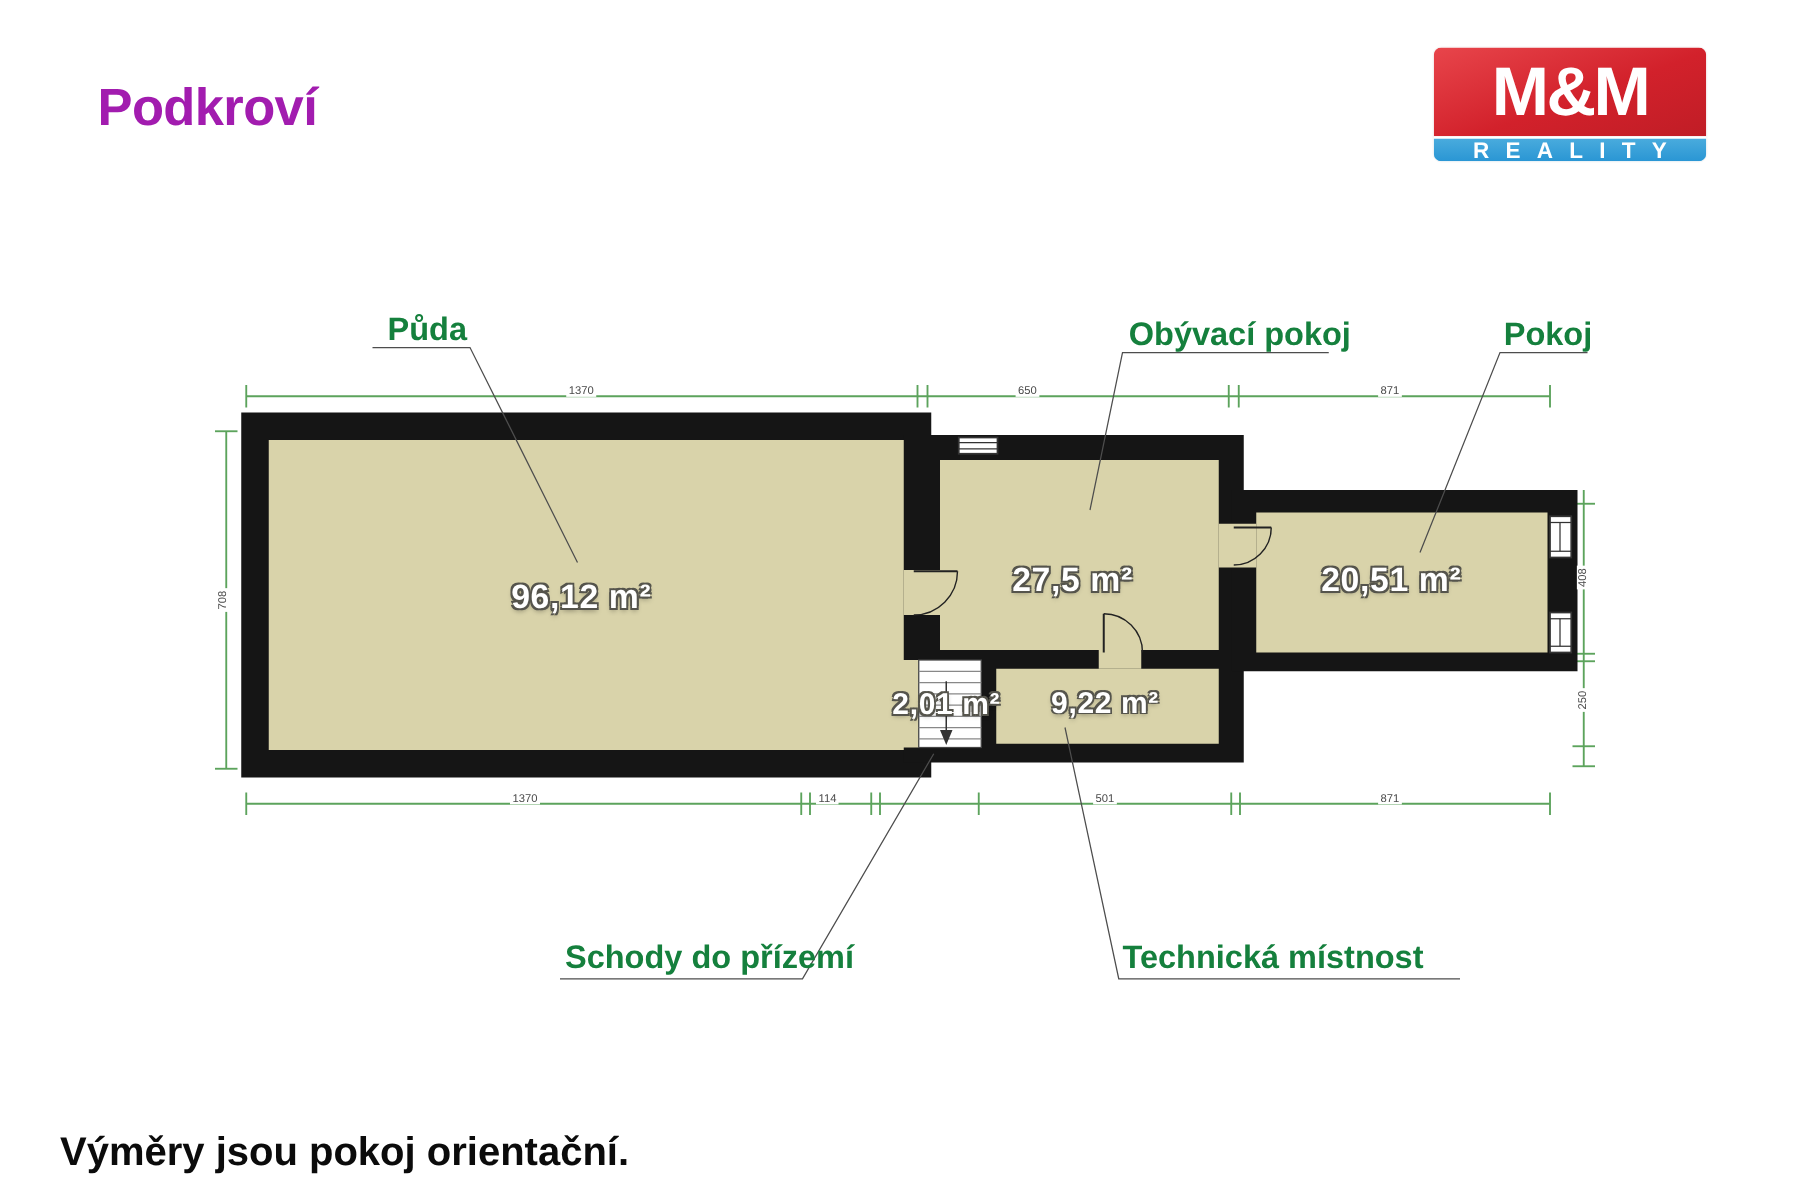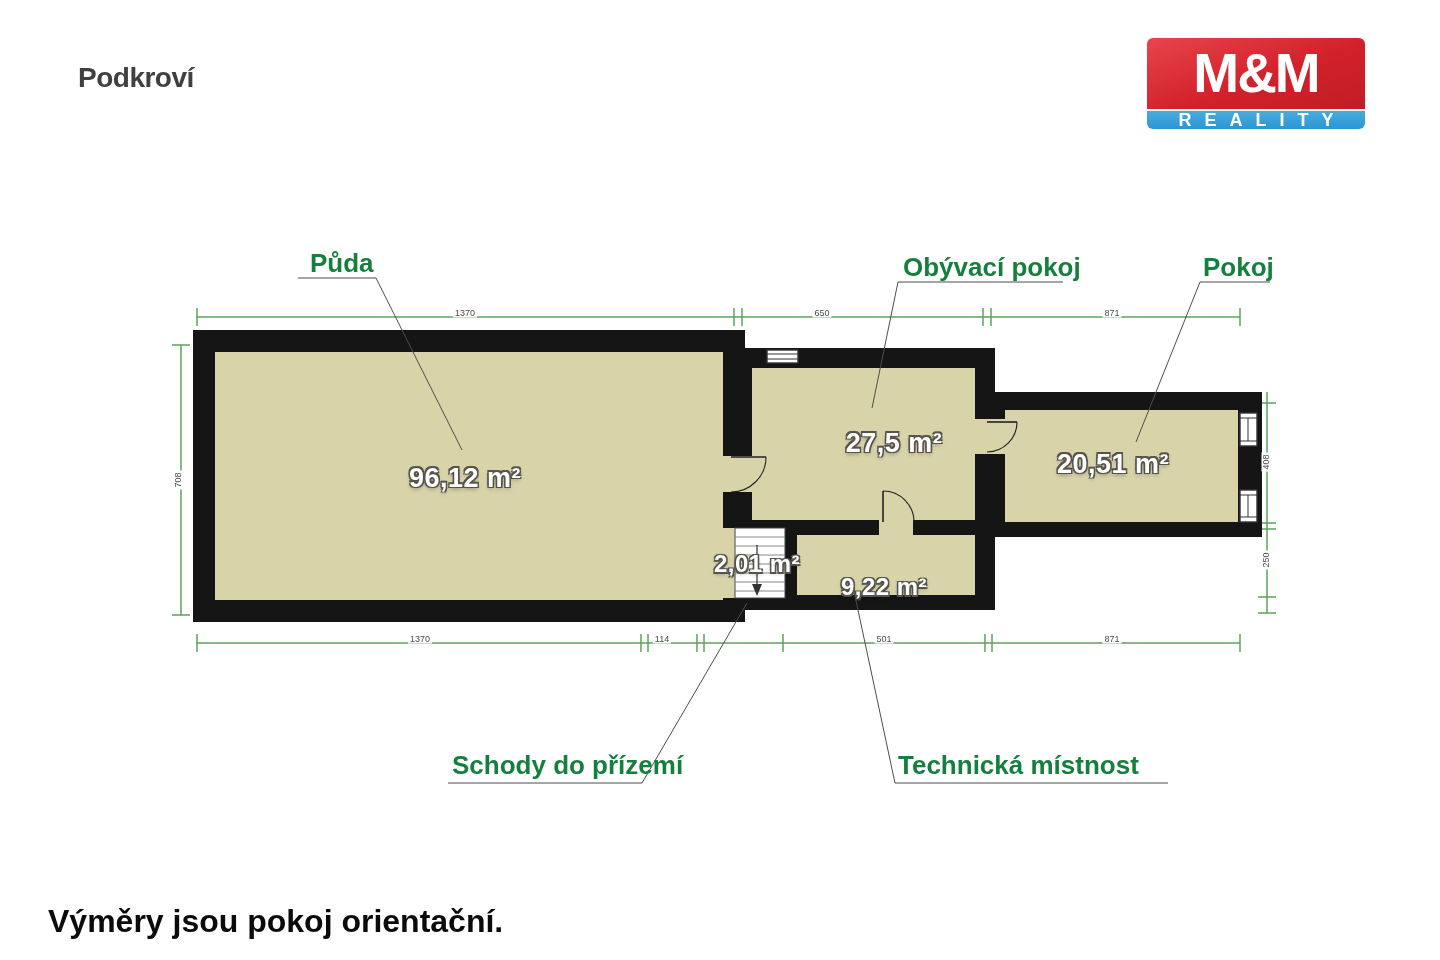--- a/index.html
+++ b/index.html
@@ -1,20 +1,20 @@
 <!DOCTYPE html>
 <html><head>
 <meta charset="utf-8">
 <style>
   html,body{margin:0;padding:0;background:#fff;}
   body{width:1440px;height:960px;position:relative;overflow:hidden;
        font-family:"Liberation Sans","DejaVu Sans",sans-serif;}
   .canvas{position:absolute;inset:0;}
   svg{position:absolute;left:0;top:0;}
-  .page-title{position:absolute;left:78px;top:62px;font-size:28px;font-weight:bold;color:#404040;letter-spacing:-0.5px;}
+  .page-title{position:absolute;left:78px;top:62px;font-size:42px;font-weight:bold;color:#a21caf;letter-spacing:-0.5px;}
   .footnote{position:absolute;left:48px;top:903px;font-size:32px;font-weight:bold;color:#0b0b0b;}
   .callout{position:absolute;font-size:26px;font-weight:bold;color:#15803d;white-space:nowrap;}
   .area-label{position:absolute;transform:translate(-50%,-50%);font-weight:bold;color:#fff;white-space:nowrap;
       font-size:27px;letter-spacing:0.5px;
       text-shadow:-1.5px -1.5px 0 #55544c, 1.5px -1.5px 0 #55544c, -1.5px 1.5px 0 #55544c,
                    1.5px 1.5px 0 #55544c, 0 2px 4px rgba(0,0,0,.35);}
   .area-label.small{font-size:24px;}
   .dim-num{position:absolute;transform:translate(-50%,-50%);font-size:9px;line-height:1;color:#4a4a4a;
       background:#fff;padding:0 2px;white-space:nowrap;}
   .dim-num.vert{transform:translate(-50%,-50%) rotate(-90deg);}
@@ -142,24 +142,24 @@
     </g>
   </svg>
 
   <div class="callout" style="left:310px;top:248px;">Půda</div>
   <div class="callout" style="left:903px;top:252px;">Obývací pokoj</div>
   <div class="callout" style="left:1203px;top:252px;">Pokoj</div>
   <div class="callout" style="left:898px;top:750px;">Technická místnost</div>
   <div class="callout" style="left:452px;top:750px;">Schody do přízemí</div>
 
   <div class="area-label" style="left:465px;top:478px;">96,12 m²</div>
-  <div class="area-label" style="left:858px;top:443px;margin-left:36px;">27,5 m²</div>
+  <div class="area-label" style="left:858px;top:464px;">27,5 m²</div>
   <div class="area-label" style="left:1113px;top:464px;">20,51 m²</div>
   <div class="area-label small" style="left:757px;top:564px;">2,01 m²</div>
-  <div class="area-label small" style="left:884px;top:563px;margin-top:24px;">9,22 m²</div>
+  <div class="area-label small" style="left:884px;top:563px;">9,22 m²</div>
 
   <span class="dim-num" style="left:465px;top:313px;">1370</span>
   <span class="dim-num" style="left:822px;top:313px;text-align:center;">650</span>
   <span class="dim-num" style="left:1112px;top:313px;">871</span>
   <span class="dim-num" style="left:420px;top:639px;">1370</span>
   <span class="dim-num" style="left:662px;top:639px;">114</span>
   <span class="dim-num" style="left:884px;top:639px;">501</span>
   <span class="dim-num" style="left:1112px;top:639px;">871</span>
   <span class="dim-num vert" style="left:178px;top:480px;">708</span>
   <span class="dim-num vert" style="left:1266px;top:462px;">408</span>

